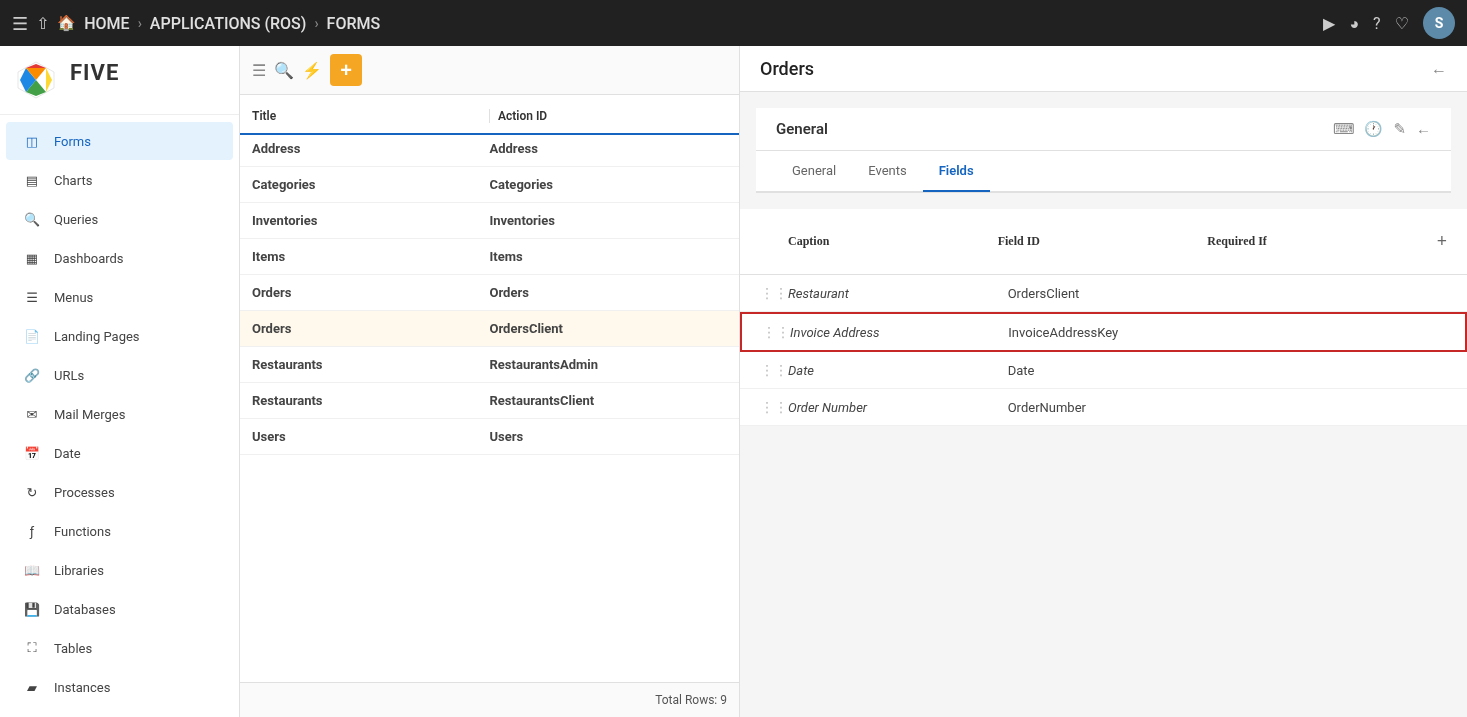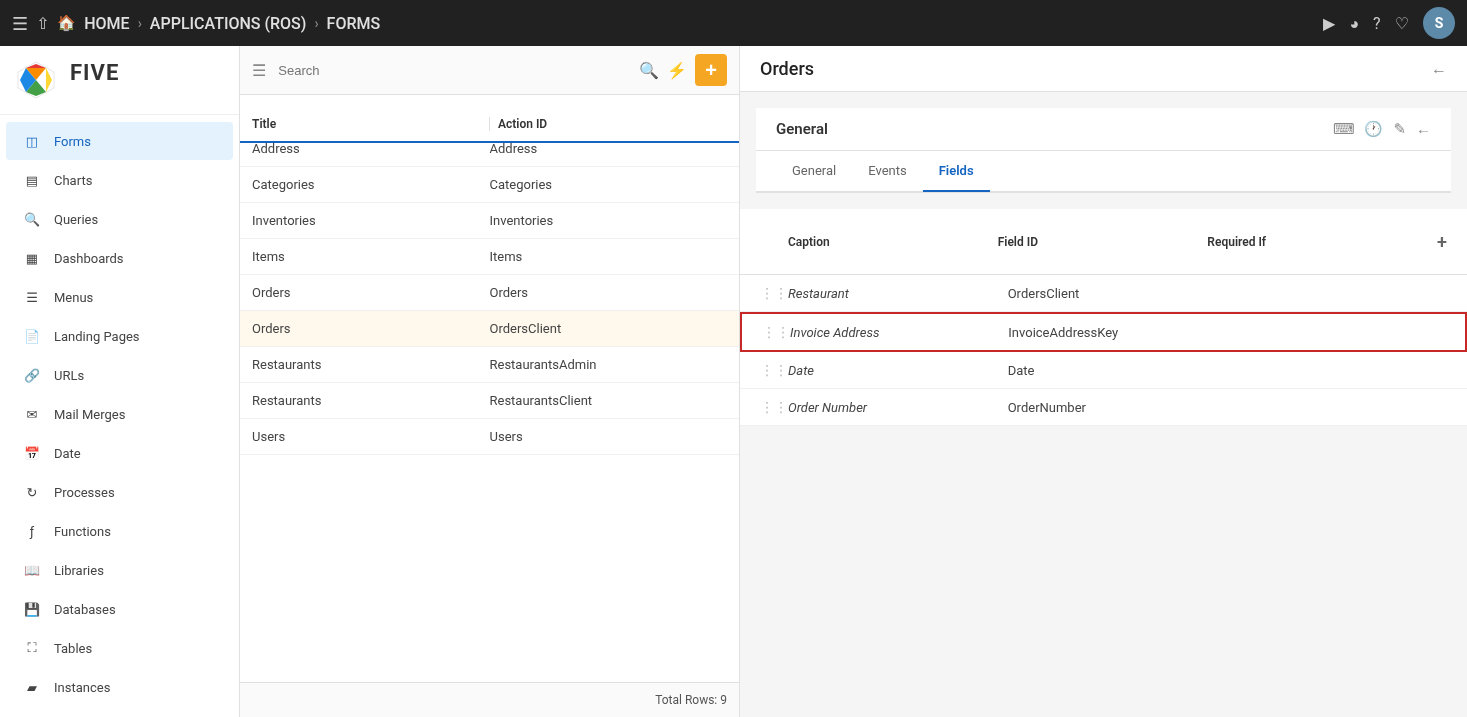--- a/index.html
+++ b/index.html
@@ -69,28 +69,28 @@
     .flash-icon { color: #888; font-size: 16px; cursor: pointer; }
     .add-btn {
       background: #f5a623; border: none; border-radius: 4px;
       width: 32px; height: 32px; display: flex; align-items: center; justify-content: center;
       cursor: pointer; color: #fff; font-size: 20px; font-weight: bold;
     }
     .middle-table { flex: 1; overflow-y: auto; }
     .table-header {
       display: flex; padding: 10px 12px; border-bottom: 2px solid #1565c0;
       font-weight: 600; color: #333; font-size: 12px; background: #fff;
-      position: sticky; top: 12px;
+      position: sticky; top: 4px;
     }
     .col-title { flex: 1; }
     .col-divider { width: 1px; background: #e0e0e0; margin: 0 8px; }
     .col-action { flex: 1; }
     .table-row {
       display: flex; padding: 10px 12px; border-bottom: 1px solid #f0f0f0;
-      align-items: flex-start; cursor: pointer;
+      align-items: flex-start; cursor: pointer; font-weight: bold;
     }
     .table-row.selected { background: #fef9ec; }
     .table-row .cell-title { flex: 1; color: #444; }
     .table-row .cell-action { flex: 1; color: #444; }
     .table-footer {
       padding: 10px 12px; text-align: right; color: #555; font-size: 12px;
       border-top: 1px solid #e0e0e0; background: #fafafa;
     }
 
     
@@ -125,20 +125,21 @@
       padding: 12px 16px; font-size: 13px; color: #666; cursor: pointer;
       border-bottom: 2px solid transparent; margin-bottom: -1px;
     }
     .tab.active { color: #1565c0; border-bottom: 2px solid #1565c0; font-weight: 600; }
 
     .fields-table { background: #fff; }
     .fields-header {
       display: flex; padding: 22px 20px; border-bottom: 1px solid #e0e0e0;
       font-weight: 600; color: #333; font-size: 12px; align-items: center;
       background: #fff;
+      font-family: Liberation Serif, serif;
     }
     .drag-col { width: 28px; }
     .caption-col { flex: 1; }
     .fieldid-col { flex: 1; }
     .reqif-col { flex: 1; }
     .add-col { width: 30px; display: flex; justify-content: flex-end; }
     .plus-icon { font-size: 18px; color: #666; cursor: pointer; }
 
     .field-row {
       display: flex; padding: 10px 20px; border-bottom: 1px solid #f0f0f0;
@@ -263,21 +264,20 @@
     <span class="sidebar-item-icon">◆</span>
 
   </div>
       </div>
 
   </div>
 
   <div class="middle-panel">
     <div class="middle-toolbar">
       <span class="filter-icon">☰</span>
-      <input class="search-input" type="text" placeholder="Search" style="">
       <span class="search-icon-btn">🔍</span>
       <span class="flash-icon">⚡</span>
       <button class="add-btn">+</button>
     </div>
     <div class="middle-table">
       <div class="table-header">
         <span class="col-title">Title</span>
         <span class="col-divider"></span>
         <span class="col-action">Action ID</span>
       </div>

